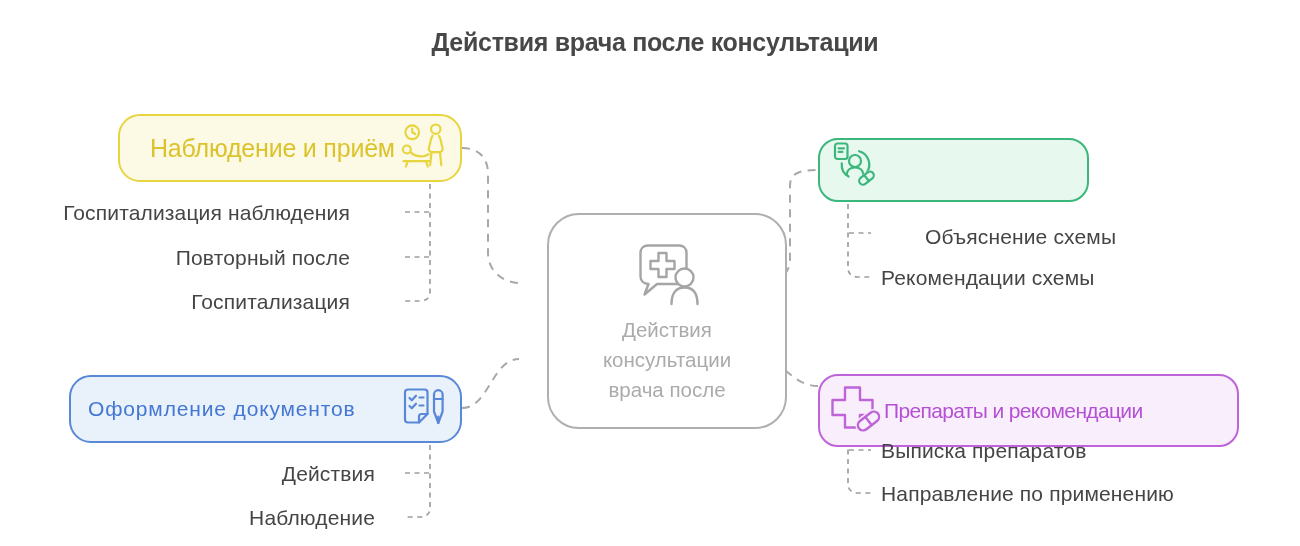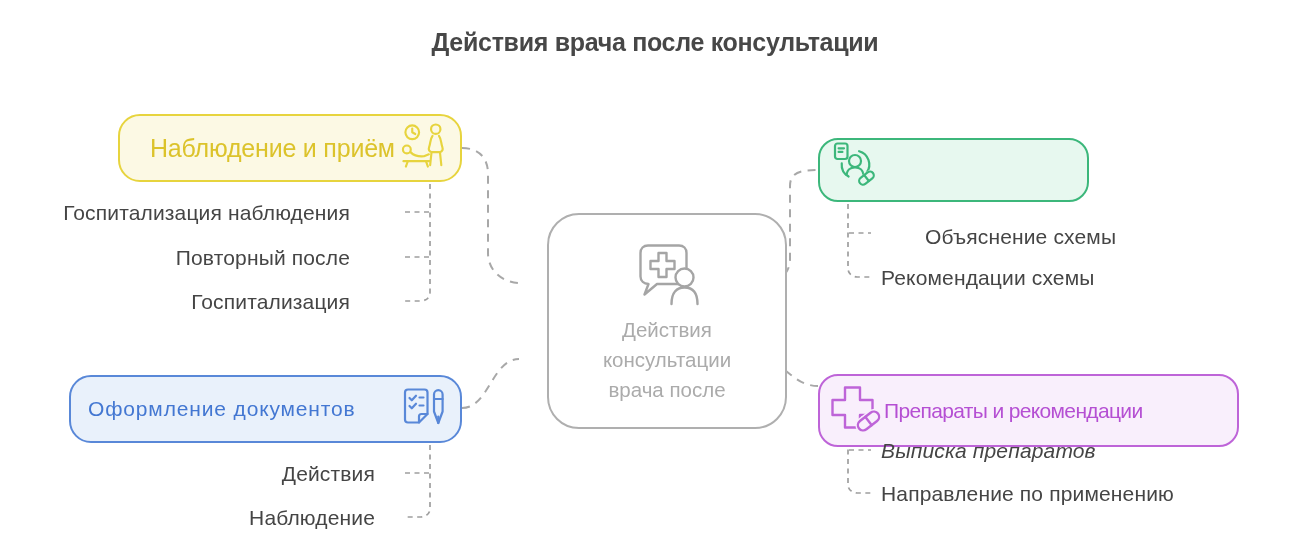--- a/index.html
+++ b/index.html
@@ -35,21 +35,21 @@
   #center-node .ctext { margin-top:4px; text-align:center; font-size:20.5px; line-height:30px; color:var(--center-text,#ABABAB); }
   .item { position:absolute; font-size:21px; line-height:25px; color:var(--item-text,#454545); white-space:nowrap; letter-spacing:0.15px; }
   .ral { text-align:right; }
   #it-obs-0 { top:200px; right:950px; }
   #it-obs-1 { top:245px; right:950px; }
   #it-obs-2 { top:289px; right:950px;margin-left:40px; }
   #it-doc-0 { top:461px; right:925px; }
   #it-doc-1 { top:505px; right:925px; }
   #it-tre-0 { top:224px; left:881px;margin-left:44px; }
   #it-tre-1 { top:265px; left:881px; }
-  #it-med-0 { top:438px; left:881px;font-style:italic; }
+  #it-med-0 { top:438px; left:881px; }
   #it-med-1 { top:481px; left:881px; }
 </style>
 </head>
 <body>
 
 <div class="stage">
   <div class="title">Действия врача после консультации</div>
 
   <svg class="connectors" width="1300" height="546" viewBox="0 0 1300 546">
     <path class="main-conn" d="M462,148 C479,148 488,158 488,174 L488,253 C488,269 500,282 519,283"></path>

